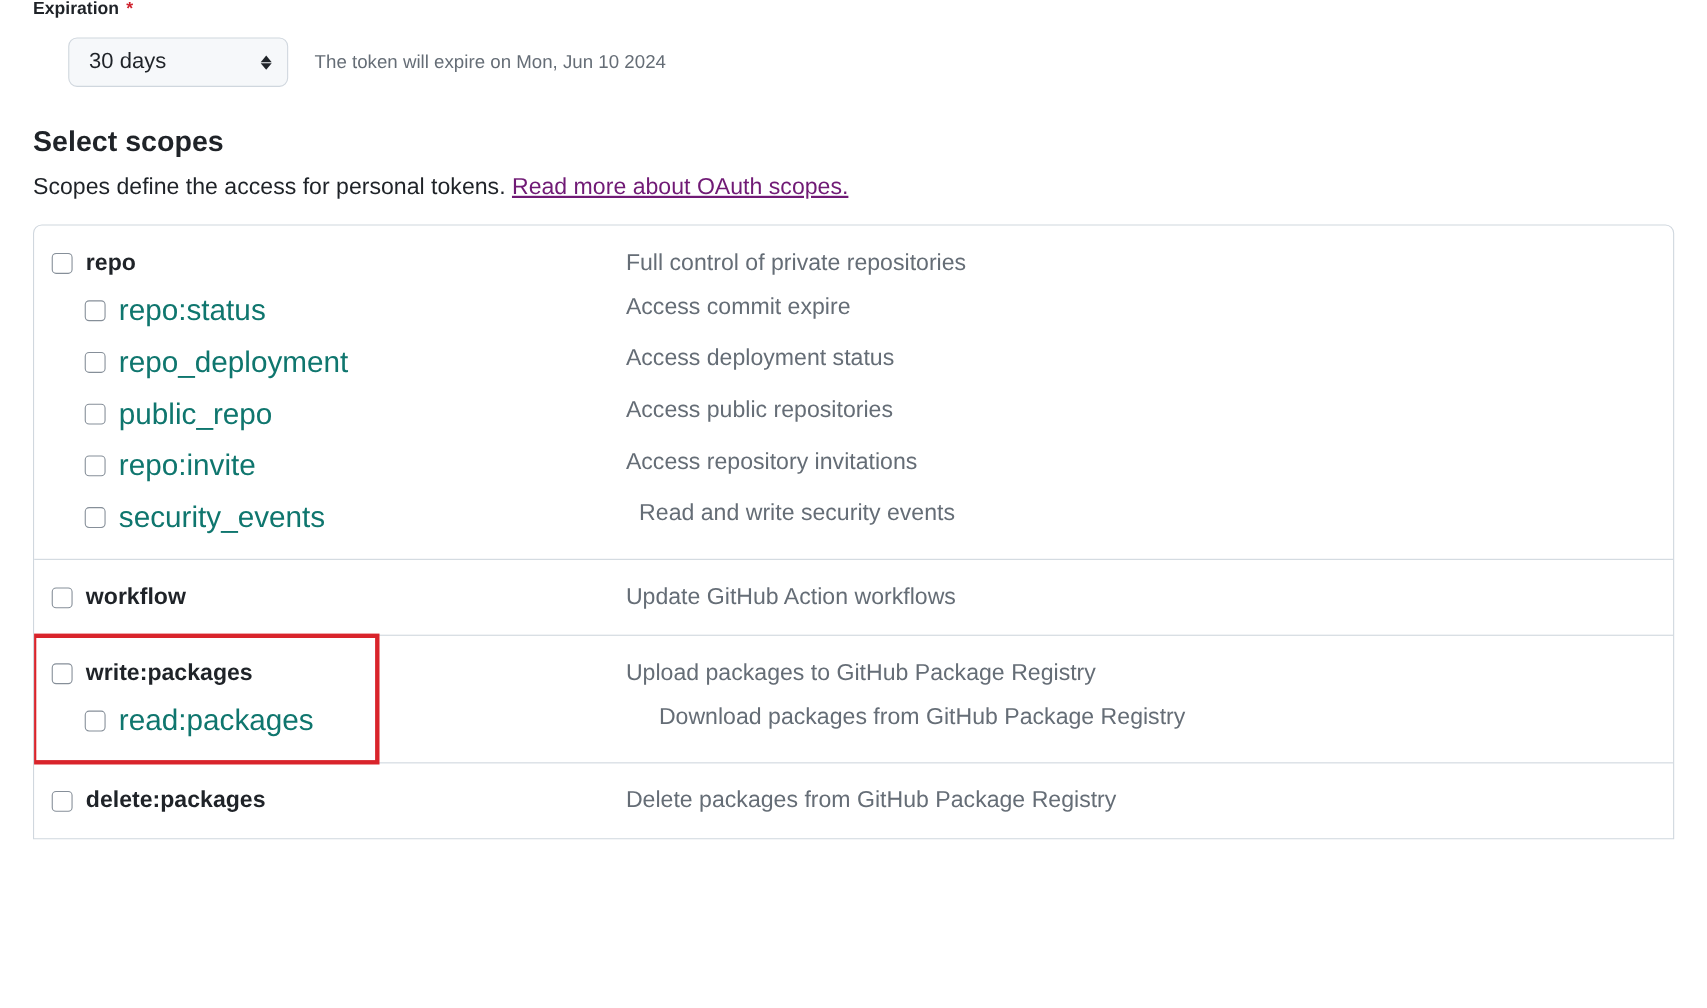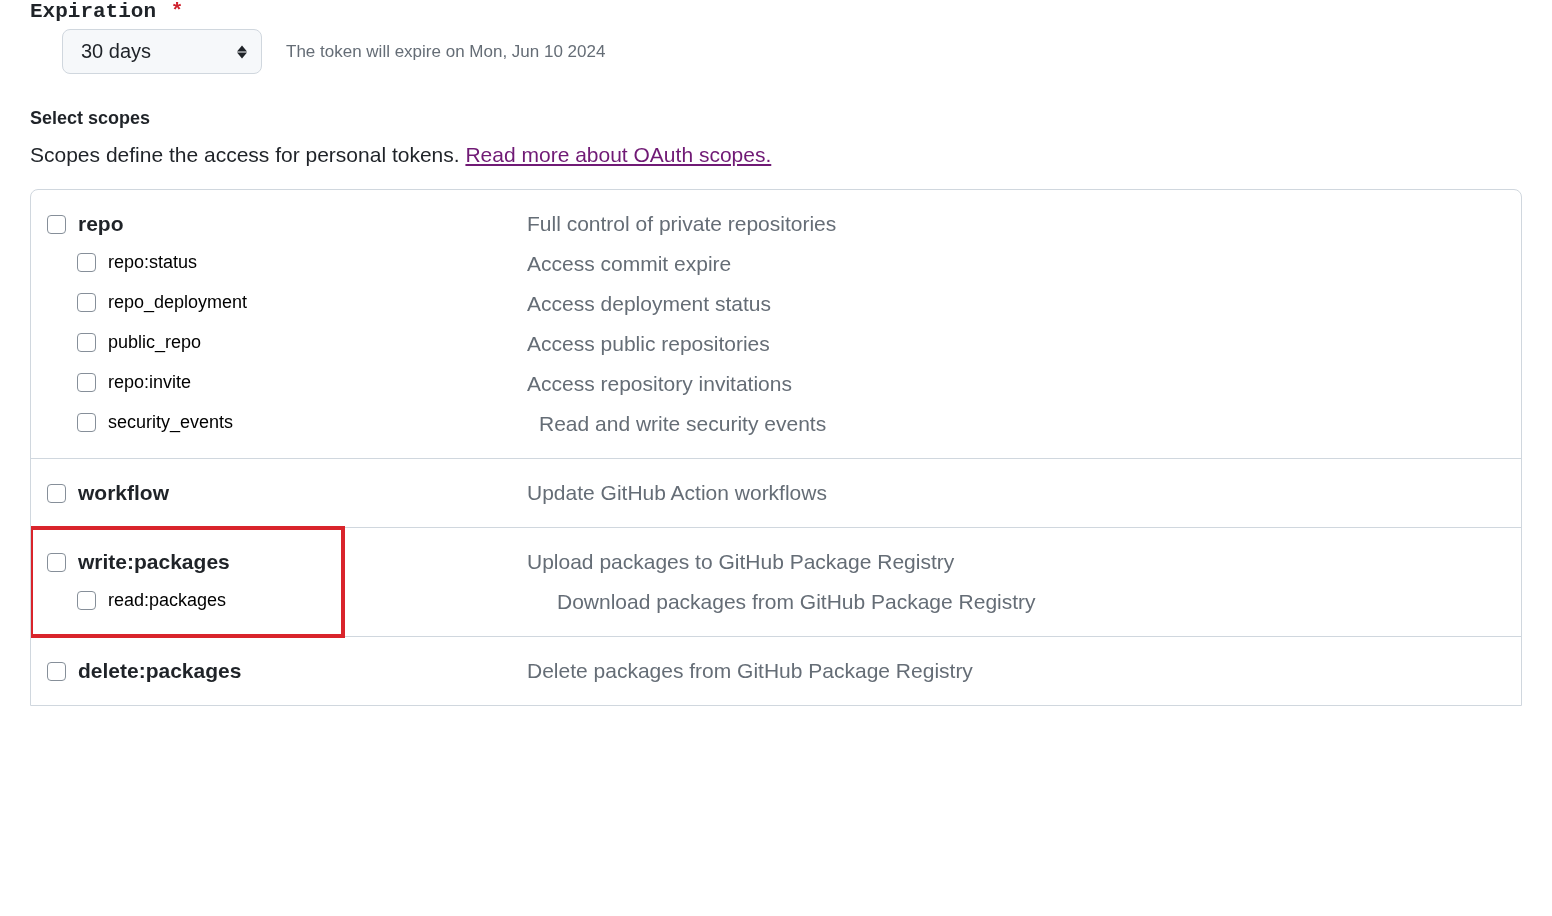--- a/index.html
+++ b/index.html
@@ -9,24 +9,23 @@
   }
   body {
     font-family: -apple-system, BlinkMacSystemFont, "Segoe UI", Helvetica, Arial, sans-serif;
     font-size: 20px;
     color: #1f2328;
     background: #ffffff;
     padding: 0 30px 30px 30px;
   }
   .field-label {
     font-weight: 600;
-    font-size: 21px;
-    margin-bottom: 6px;
+    font-size: 16px;
+    margin-bottom: 16px;
     display: block;
-    font-family: Liberation Mono, monospace;
   }
   .required-star {
     color: #cf222e;
     margin-left: 2px;
   }
   .expiration-row {
     display: flex;
     align-items: center;
     gap: 24px;
     margin-bottom: 34px;
@@ -70,21 +69,21 @@
     border-left: 5px solid transparent;
     border-right: 5px solid transparent;
     border-top: 6px solid #1f2328;
   }
   .hint-text {
     color: #656d76;
     font-size: 17px;
   }
   .section-heading {
     font-weight: 600;
-    font-size: 18px;
+    font-size: 26px;
     margin-bottom: 14px;
   }
   .scopes-desc {
     font-size: 21px;
     color: #1f2328;
     margin-bottom: 22px;
   }
   .scopes-desc a {
     color: #701a75;
     text-decoration: underline;
@@ -125,27 +124,28 @@
     -webkit-appearance: none;
     background: #fff;
     cursor: pointer;
     flex-shrink: 0;
   }
   .scope-label-parent {
     font-weight: 600;
     font-size: 21px;
   }
   .scope-label-child {
-    font-size: 18px;
+    font-size: 27px;
     font-weight: 400;
-    color: #000000;
+    color: #0f766e;
   }
   .scope-desc {
     color: #656d76;
     font-size: 21px;
+    margin-left: 42px;
   }
   .highlight-box-overlay {
     position: absolute;
     border: 4px solid #d9242b;
     pointer-events: none;
   }
 </style>
 </head>
 <body>
 

